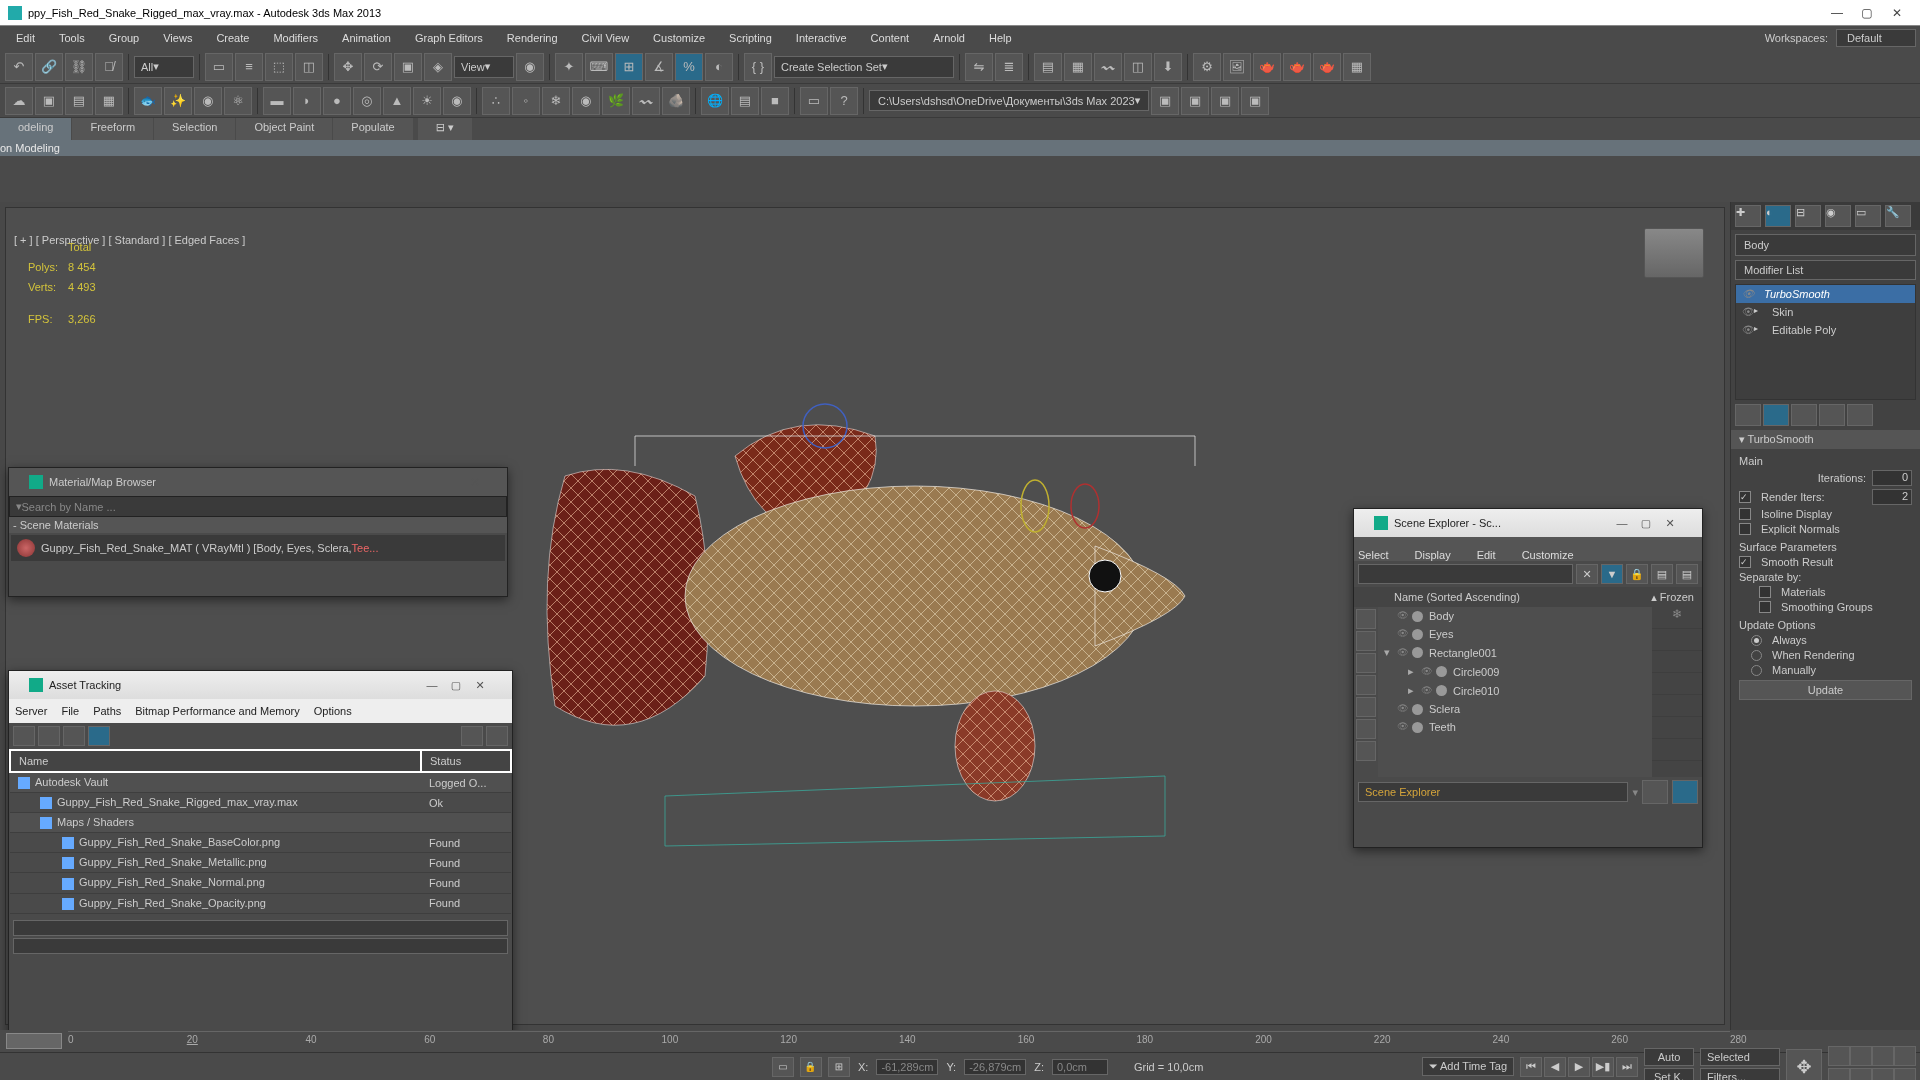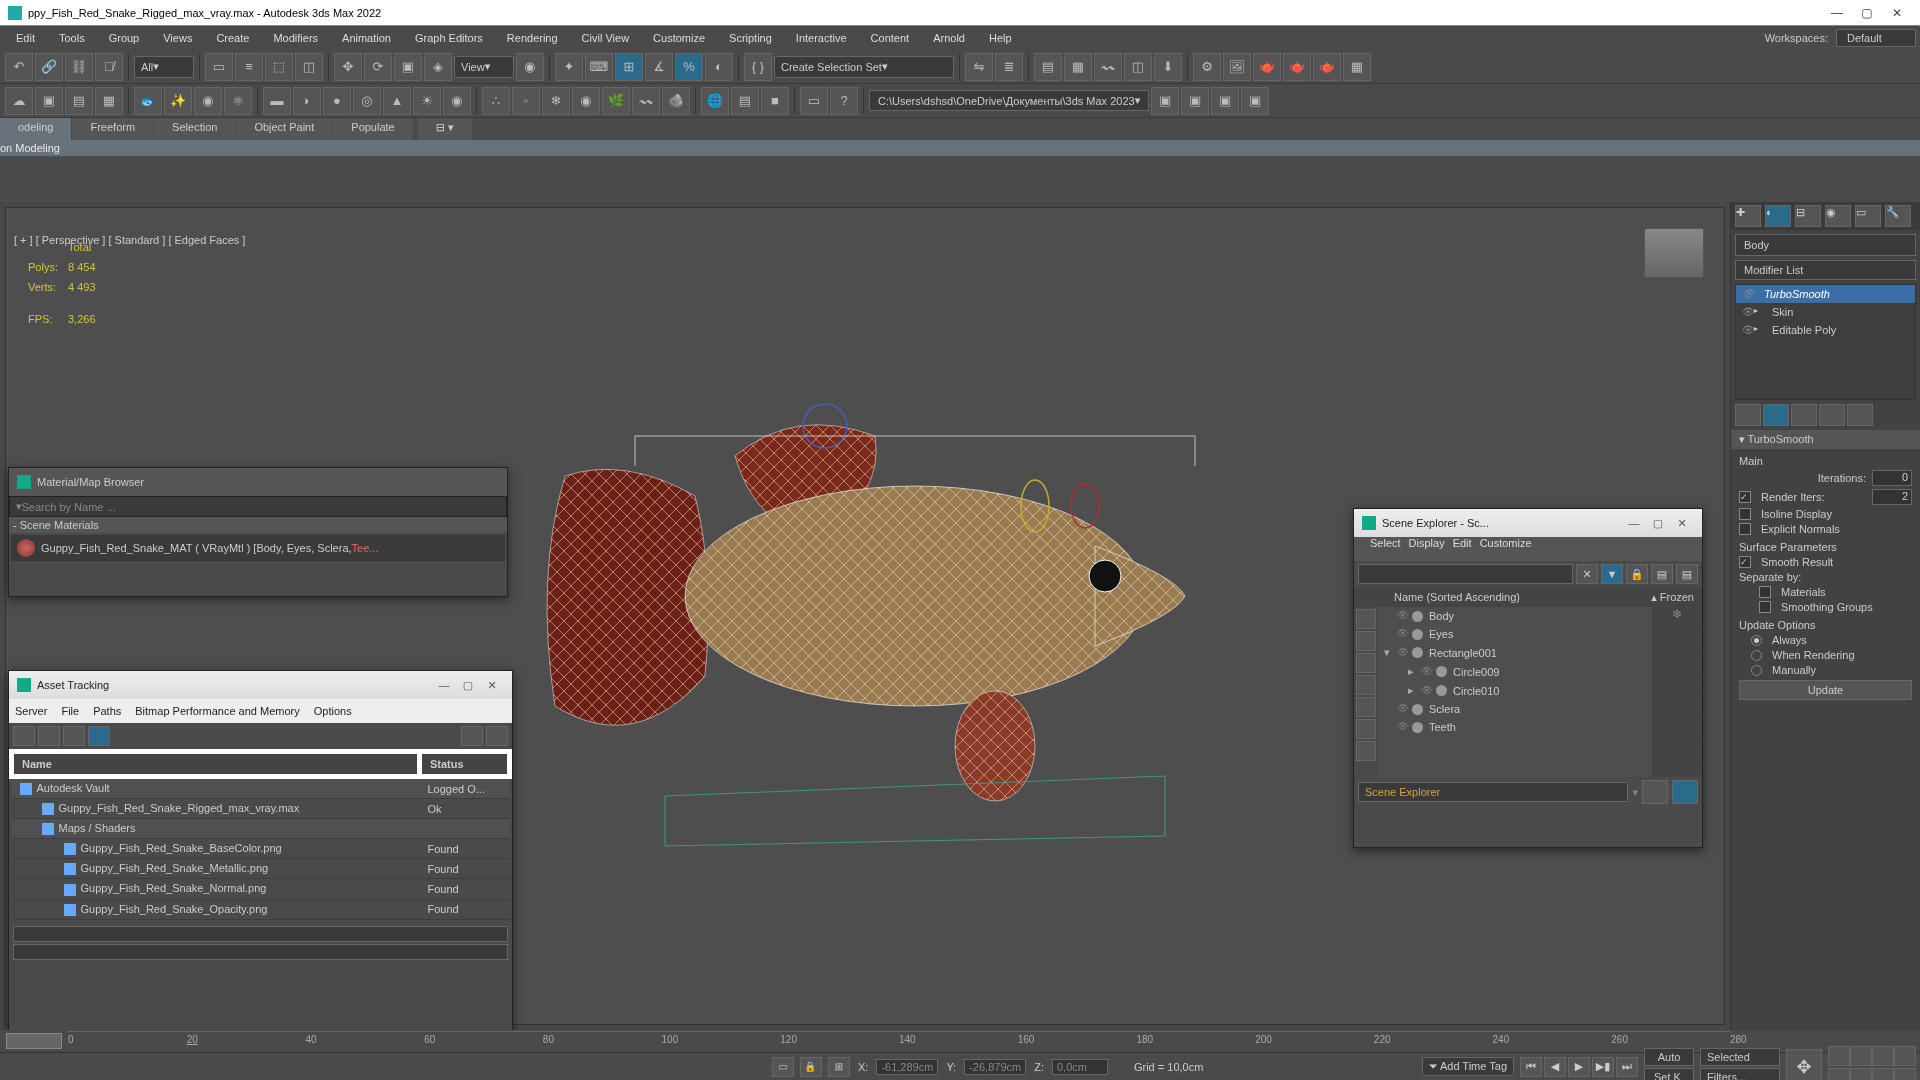--- a/index.html
+++ b/index.html
@@ -61,21 +61,21 @@
 .modpanel .frow { display:flex; align-items:center; margin:3px 0; gap:6px; }
 .modpanel .spinner { width:40px; height:16px; background:#333; border:1px solid #666; text-align:right; padding:0 3px; }
 .modpanel .chk { width:12px; height:12px; border:1px solid #888; background:#333; display:inline-block; margin-right:4px; }
 .modpanel .chk.on::after { content:"✓"; color:#ccc; font-size:9px; position:relative; top:-2px; }
 .modpanel .radio { width:11px; height:11px; border:1px solid #888; border-radius:50%; display:inline-block; margin-right:4px; }
 .modpanel .radio.on::after { content:""; display:block; width:5px; height:5px; background:#ccc; border-radius:50%; margin:2px; }
 .modpanel .updbtn { display:block; margin:4px auto; padding:3px 32px; background:#555; border:1px solid #666; cursor:pointer; text-align:center; }
 
 
 .float-panel { position:absolute; background:#4a4a4a; border:1px solid #222; box-shadow:0 3px 10px rgba(0,0,0,.5); }
-.fp-title { height:28px; background:linear-gradient(#eee,#ddd); color:#222; display:flex; align-items:center; padding:0 8px; }
+.fp-title { height:28px; background:linear-gradient(#eee,#ddd); color:#222; display:flex; align-items:center; padding:0 20px; }
 .fp-title.dark { background:#555; color:#ccc; }
 .fp-title .ic { width:14px; height:14px; background:#1a8; margin-right:6px; }
 .fp-title .spacer { flex:1; }
 .fp-title .pbtn { width:24px; height:20px; display:flex; align-items:center; justify-content:center; cursor:pointer; color:#555; }
 
 
 .matbrowser { left:8px; top:467px; width:500px; height:130px; }
 .matbrowser .search { background:#3a3a3a; border:1px solid #222; padding:3px 6px; color:#888; margin:0; display:flex; align-items:center; }
 .matbrowser .cat { background:#555; padding:2px 4px; color:#ccc; }
 .matbrowser .matitem { background:#3a3a3a; padding:4px 6px; margin:2px; display:flex; align-items:center; cursor:pointer; }
@@ -83,30 +83,30 @@
 .matbrowser .matitem .red { color:#e66; }
 
 
 .assettrack { left:8px; top:670px; width:505px; height:370px; }
 .assettrack .atmenu { height:24px; background:#eee; color:#222; display:flex; align-items:center; padding:0 6px; gap:14px; }
 .assettrack .atmenu span { cursor:pointer; }
 .assettrack .attb { height:26px; background:#4a4a4a; display:flex; align-items:center; padding:0 4px; gap:3px; }
 .assettrack .attb .ab { width:22px; height:20px; background:#555; border:1px solid #666; cursor:pointer; }
 .assettrack .attb .ab.on { background:#2a6a8a; }
 .assettrack table { width:100%; border-collapse:collapse; background:#4a4a4a; }
-.assettrack th { background:#444; text-align:left; padding:4px 8px; border:5px solid #ffffff; color:#ccc; font-weight:bold; }
+.assettrack th { background:#444; text-align:left; padding:4px 8px; border:2px solid #ffffff; color:#ccc; font-weight:normal; }
 .assettrack td { padding:3px 8px; border-bottom:1px solid #3e3e3e; color:#ccc; }
 .assettrack tr.cat td { background:#505050; }
 .assettrack .ficon { display:inline-block; width:12px; height:12px; background:#6af; margin-right:5px; vertical-align:middle; }
 .assettrack .footer-bars { padding:4px; }
 .assettrack .footer-bars div { height:16px; background:#3a3a3a; border:1px solid #666; margin:2px 0; }
 
 
 .sceneexp { left:1353px; top:508px; width:350px; height:340px; }
-.sceneexp .semenu { height:24px; background:#555; display:flex; align-items:flex-start; padding:0 16px; gap:8px; color:#ddd; }
+.sceneexp .semenu { height:24px; background:#555; display:flex; align-items:flex-end; padding:0 4px; gap:26px; color:#ddd; }
 .sceneexp .semenu span { cursor:pointer; }
 .sceneexp .sesearch { height:26px; background:#4a4a4a; display:flex; align-items:center; padding:0 4px; gap:3px; }
 .sceneexp .sesearch input { flex:1; background:#3a3a3a; border:1px solid #666; padding:3px; color:#ccc; }
 .sceneexp .sesearch .sb { width:22px; height:20px; background:#555; border:1px solid #666; cursor:pointer; display:flex; align-items:center; justify-content:center; }
 .sceneexp .sesearch .sb.blue { background:#2a6a8a; }
 .sceneexp .sehdr { height:20px; background:#444; display:flex; align-items:center; padding:0 8px 0 40px; color:#ccc; }
 .sceneexp .sehdr .c1 { flex:1; }
 .sceneexp .sebody { display:flex; height:170px; }
 .sceneexp .sidebtns { width:24px; background:#4a4a4a; display:flex; flex-direction:column; gap:2px; padding:2px; }
 .sceneexp .sidebtns .sbb { width:20px; height:20px; background:#555; border:1px solid #666; cursor:pointer; }
@@ -136,21 +136,21 @@
 .status .playbtns { display:flex; gap:2px; }
 .status .playbtns .pb { width:22px; height:20px; background:#555; border:1px solid #666; cursor:pointer; display:flex; align-items:center; justify-content:center; }
 .status .sdrop { background:#3a3a3a; border:1px solid #666; padding:2px 6px; min-width:80px; }
 .status .tag { background:#3a3a3a; border:1px solid #666; padding:2px 6px; cursor:pointer; }
 </style>
 </head>
 <body>
 
 <div class="titlebar">
   <div class="icon3ds"></div>
-  <span>ppy_Fish_Red_Snake_Rigged_max_vray.max - Autodesk 3ds Max 2022</span>
+  <span>ppy_Fish_Red_Snake_Rigged_max_vray.max - Autodesk 3ds Max 2013</span>
   <div class="spacer"></div>
   <div class="winbtn">—</div>
   <div class="winbtn">▢</div>
   <div class="winbtn">✕</div>
 </div>
 
 <div class="menubar">
   <span id="menu-items" style="display: contents;"><span class="mitem">Edit</span><span class="mitem">Tools</span><span class="mitem">Group</span><span class="mitem">Views</span><span class="mitem">Create</span><span class="mitem">Modifiers</span><span class="mitem">Animation</span><span class="mitem">Graph Editors</span><span class="mitem">Rendering</span><span class="mitem">Civil View</span><span class="mitem">Customize</span><span class="mitem">Scripting</span><span class="mitem">Interactive</span><span class="mitem">Content</span><span class="mitem">Arnold</span><span class="mitem">Help</span></span>
   <div class="spacer"></div>
   <span class="wslabel">Workspaces:</span>

